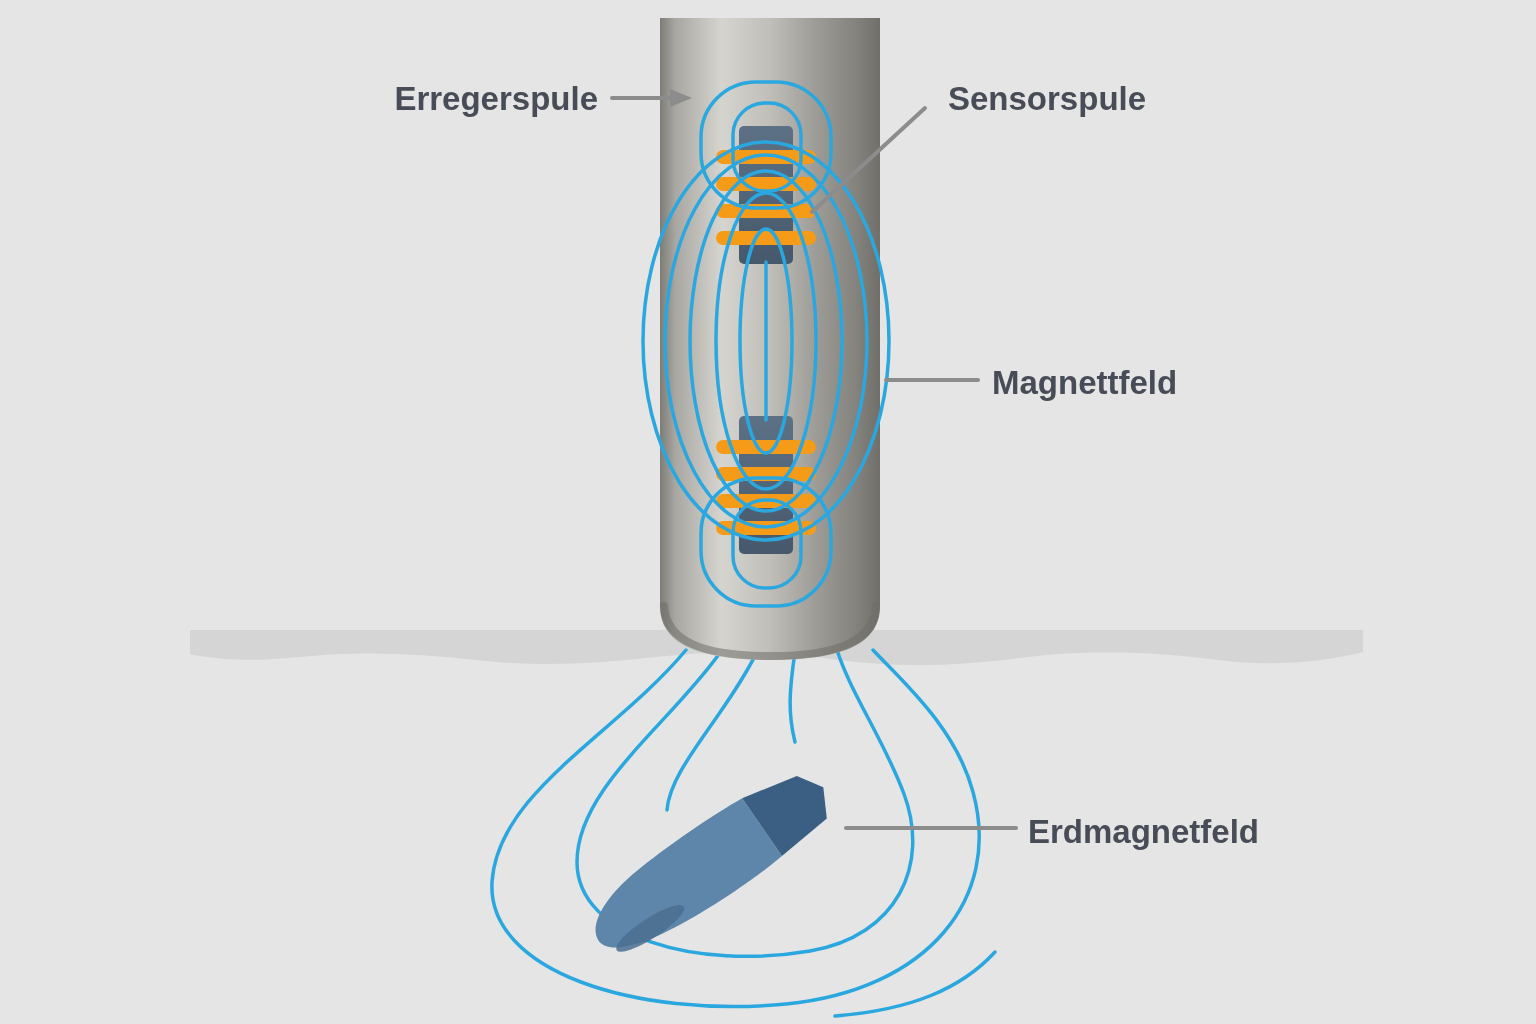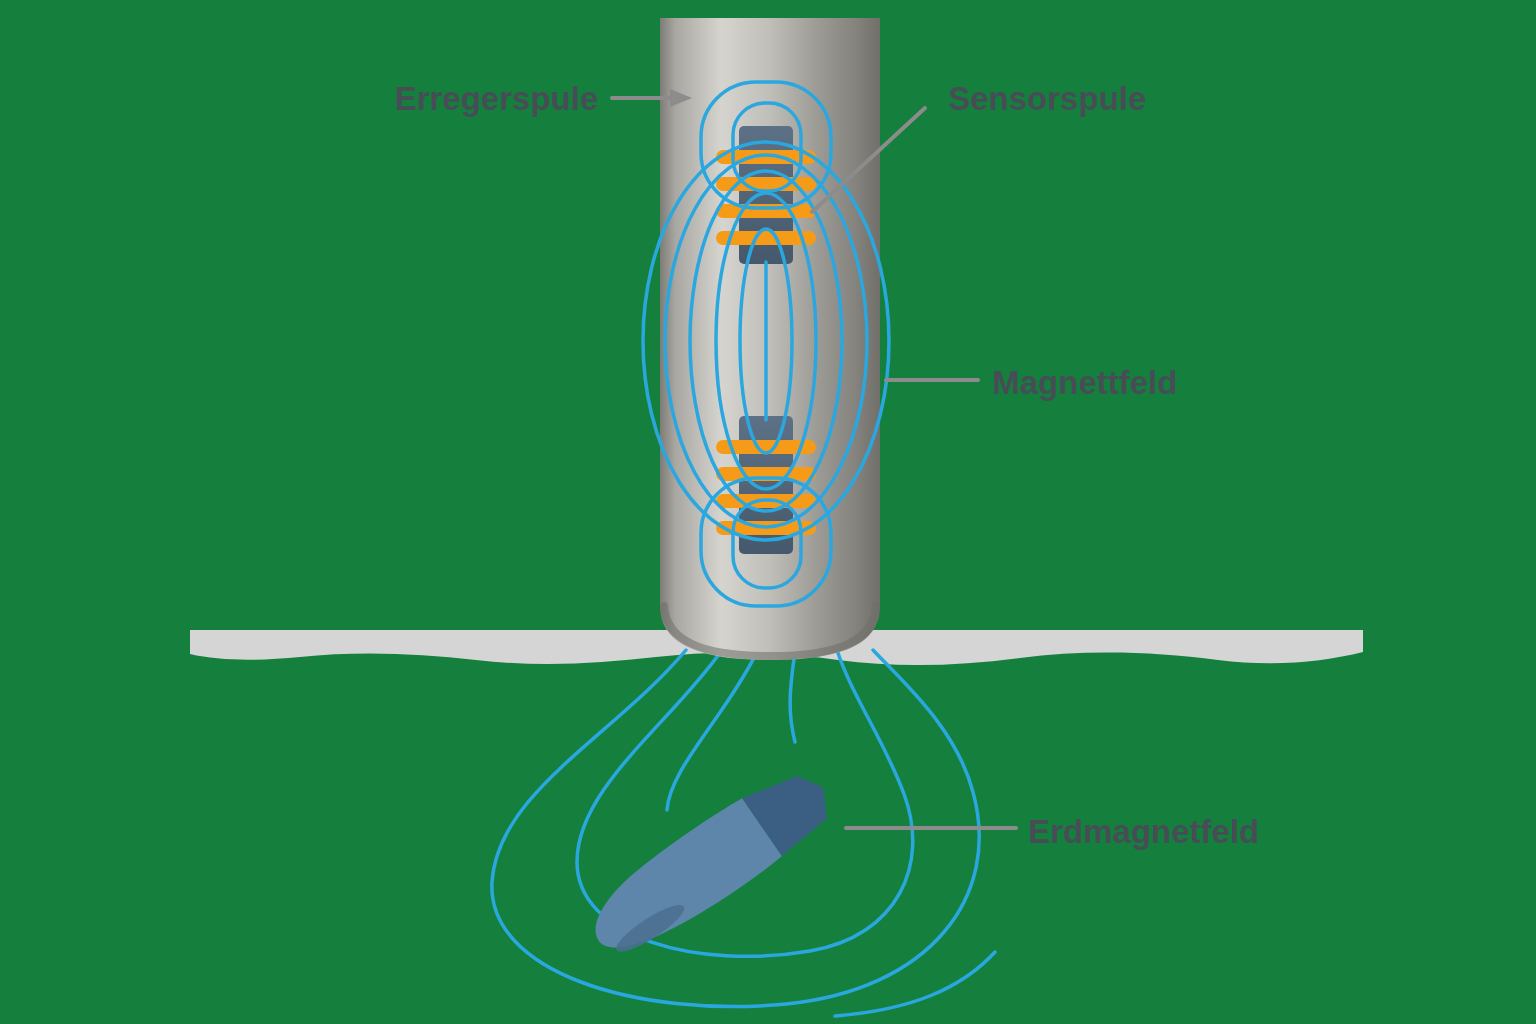--- a/index.html
+++ b/index.html
@@ -1,20 +1,20 @@
 <!DOCTYPE html>
 <html><head>
 <meta charset="utf-8">
 <style>
   html, body { margin: 0; padding: 0; background: #ffffff; }
   .stage {
     position: relative;
     width: 1536px;
     height: 1024px;
-    background: #15803d;
+    background: #e5e5e5;
     overflow: hidden;
     font-family: "Liberation Sans", sans-serif;
   }
   svg { display: block; }
   .label {
     font-family: "Liberation Sans", sans-serif;
     font-weight: 700;
     font-size: 33px;
     fill: #474C56;
   }

